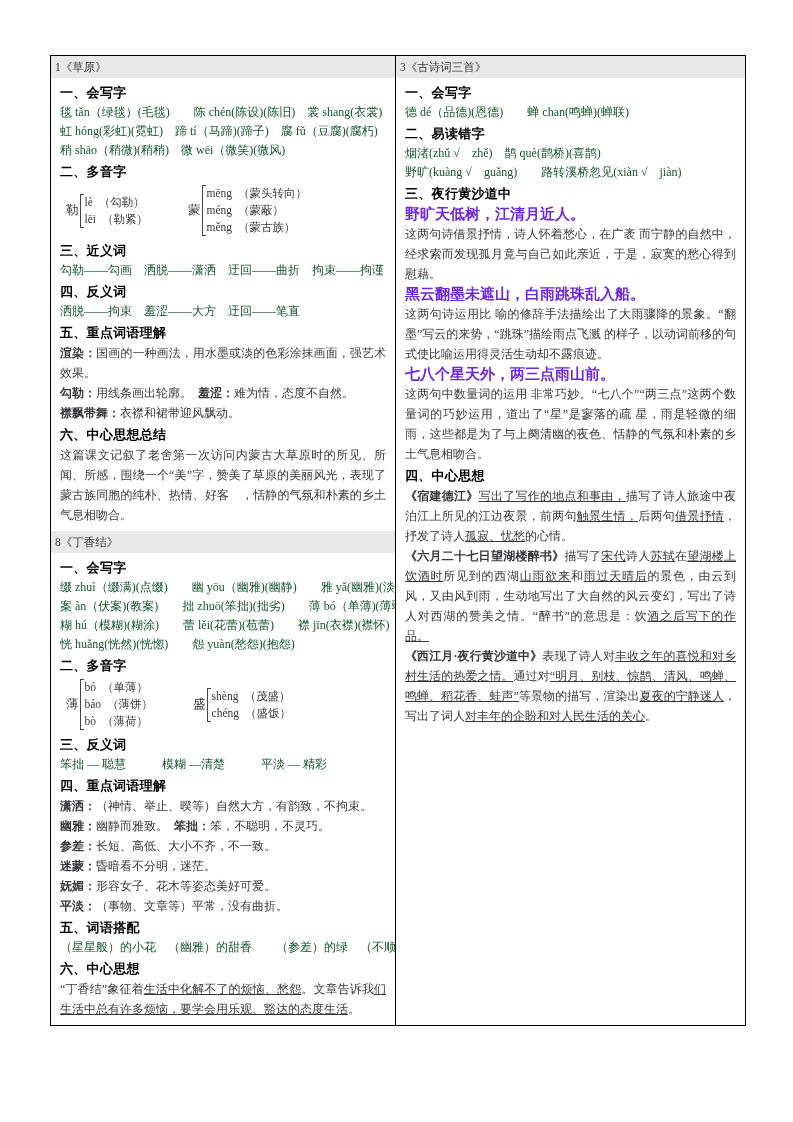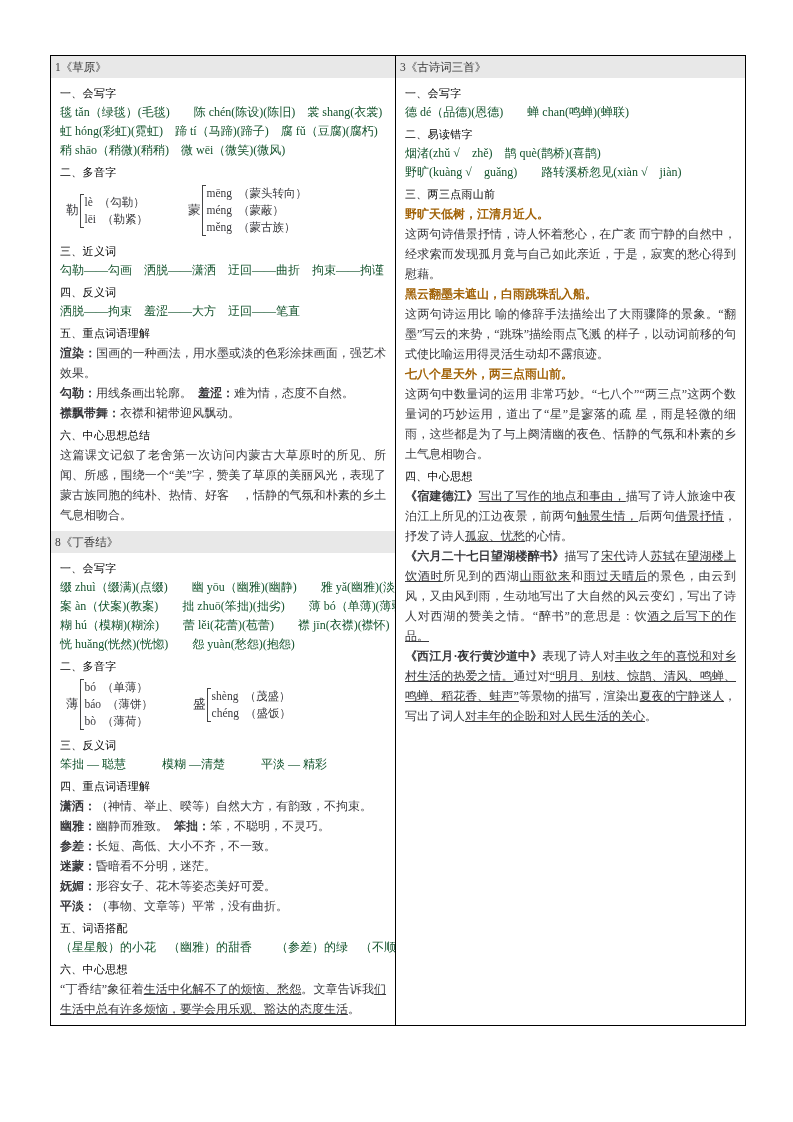--- a/index.html
+++ b/index.html
@@ -45,22 +45,22 @@
     font-size: 11.5px;
     line-height: 18px;
     padding: 2px 4px 2px 4px;
     color: #3a3a3a;
     font-family: "Liberation Serif", serif;
     white-space: nowrap;
   }
 
   
   .sec-head {
-    font-weight: normal;
-    font-size: 11px;
+    font-weight: bold;
+    font-size: 13px;
     line-height: 20px;
     padding: 2px 4px 0 4px;
     letter-spacing: 0.3px;
   }
 
   
   .line {
     font-size: 12px;
     line-height: 19px;
     padding: 0 4px;
@@ -69,24 +69,24 @@
   }
   .para {
     font-size: 12px;
     line-height: 20px;
     padding: 0 4px;
     color: #38383c;
     text-align: justify;
   }
   .bold-line {
     font-weight: bold;
-    font-size: 12px;
+    font-size: 15px;
     line-height: 20px;
     padding: 0 4px;
-    color: #a16207;
+    color: #6d28d9;
   }
   .term {
     font-weight: bold;
   }
   .u { text-decoration: underline; }
 
   
   .poly-row {
     display: flex;
     padding: 3px 4px 3px 10px;
@@ -252,21 +252,21 @@
         <div class="lesson-bar">3《古诗词三首》</div>
 
         <div class="cellpad">
           <div class="sec-head">一、会写字</div>
           <div class="line">德 dé（品德)(恩德)　　蝉 chan(鸣蝉)(蝉联)</div>
 
           <div class="sec-head">二、易读错字</div>
           <div class="line">烟渚(zhǔ √　zhě)　鹊 què(鹊桥)(喜鹊)</div>
           <div class="line">野旷(kuàng √　guǎng)　　路转溪桥忽见(xiàn √　jiàn)</div>
 
-          <div class="sec-head">三、两三点雨山前</div>
+          <div class="sec-head">三、夜行黄沙道中</div>
 
           <div class="bold-line">野旷天低树，江清月近人。</div>
           <div class="para">这两句诗借景抒情，诗人怀着愁心，在广袤 而宁静的自然中，经求索而发现孤月竟与自己如此亲近，于是，寂寞的愁心得到慰藉。</div>
 
           <div class="bold-line">黑云翻墨未遮山，白雨跳珠乱入船。</div>
           <div class="para">这两句诗运用比 喻的修辞手法描绘出了大雨骤降的景象。“翻墨”写云的来势，“跳珠”描绘雨点飞溅 的样子，以动词前移的句式使比喻运用得灵活生动却不露痕迹。</div>
 
           <div class="bold-line">七八个星天外，两三点雨山前。</div>
           <div class="para">这两句中数量词的运用 非常巧妙。“七八个”“两三点”这两个数量词的巧妙运用，道出了“星”是寥落的疏 星，雨是轻微的细雨，这些都是为了与上阕清幽的夜色、恬静的气氛和朴素的乡土气息相吻合。</div>
 

